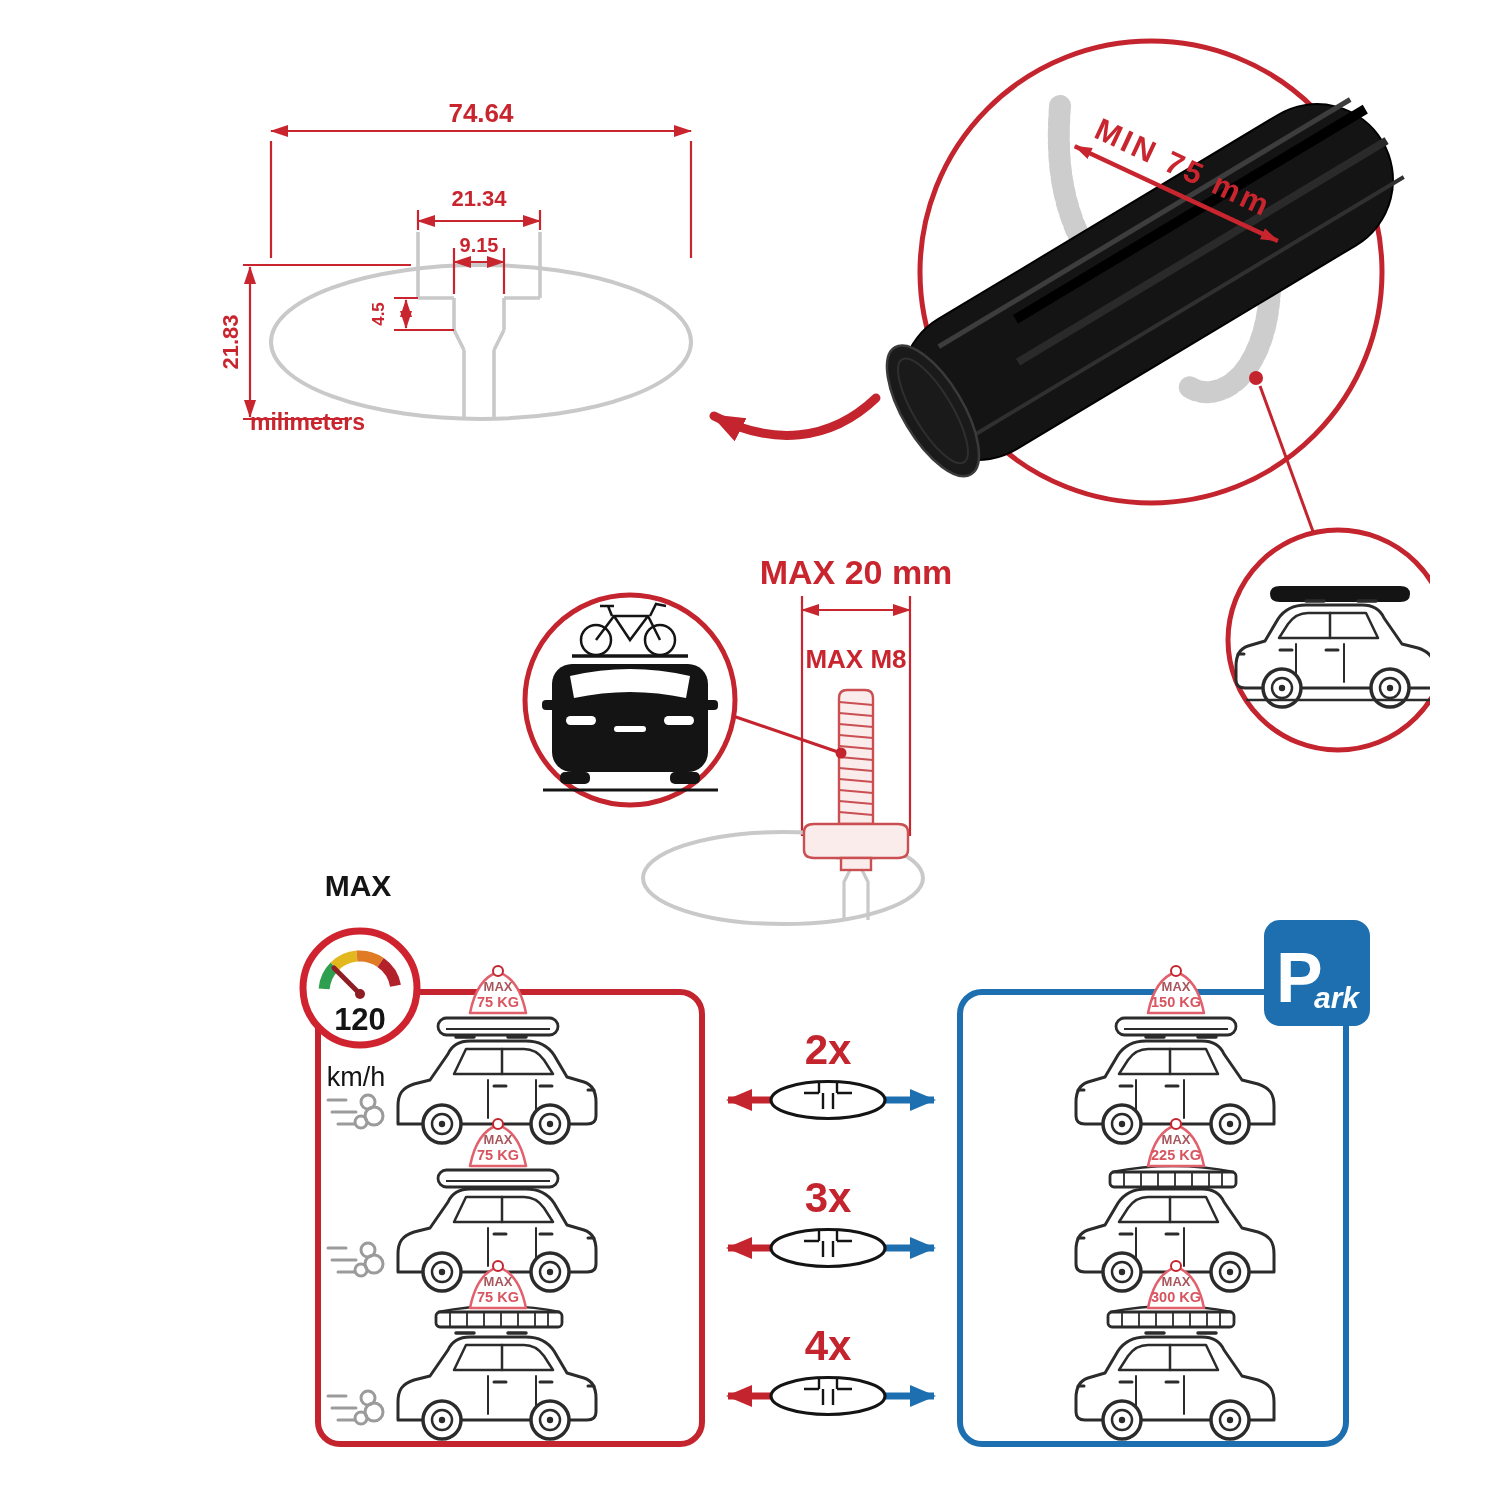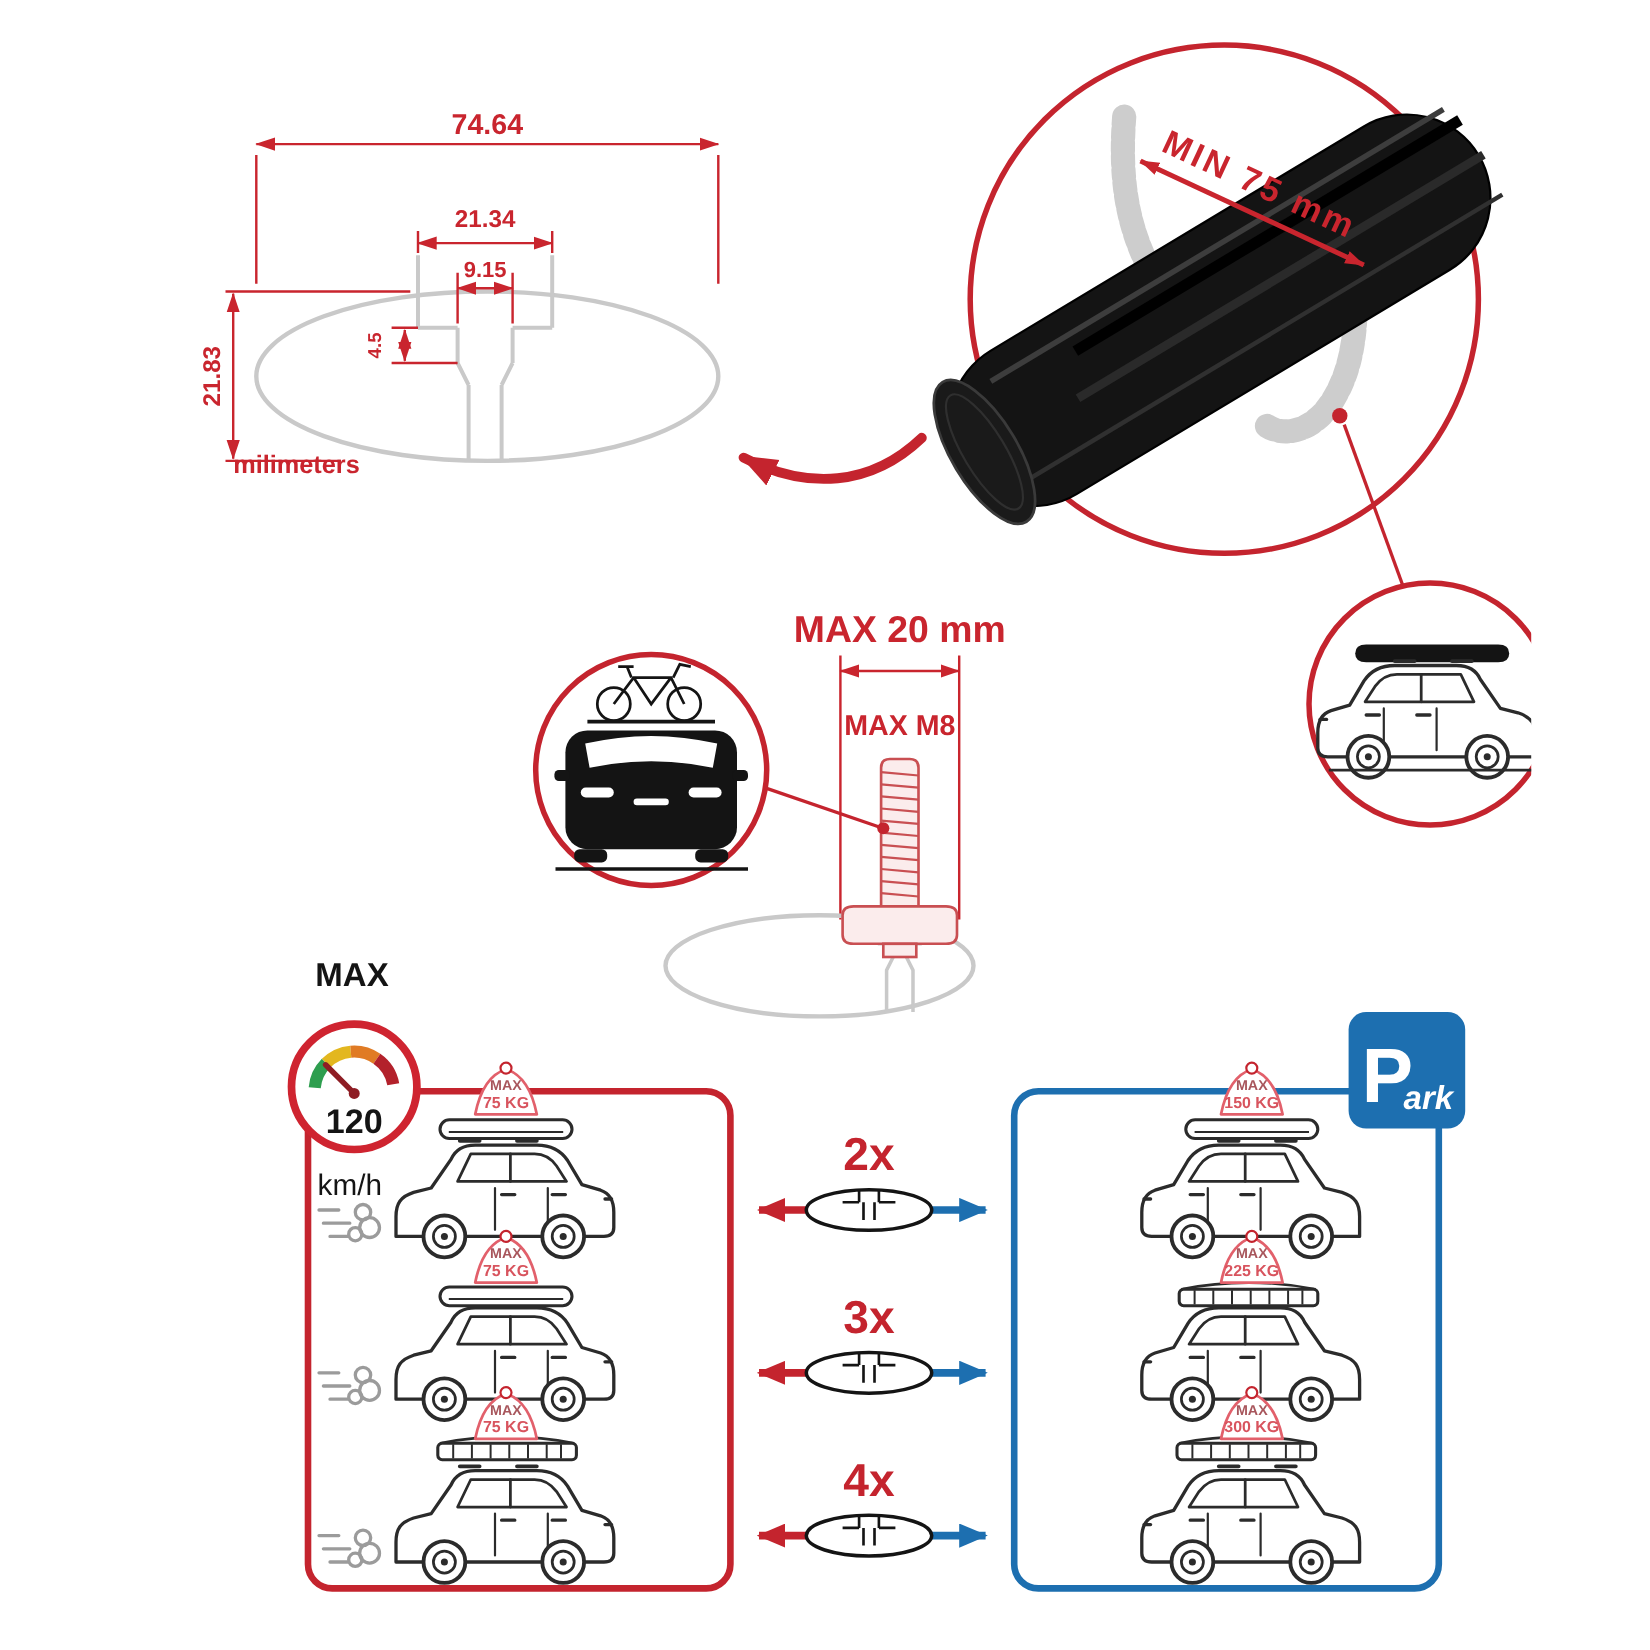--- a/index.html
+++ b/index.html
@@ -1,16 +1,16 @@
 <!DOCTYPE html>
 <html><head>
 <meta charset="utf-8">
 <style>
   html,body{margin:0;padding:0;background:#ffffff;}
-  .canvas{position:relative;width:1392px;height:1500px;background:#fff;overflow:hidden;}
+  .canvas{position:relative;width:1392px;height:1500px;background:#fff;overflow:hidden;margin-left:38px;}
   svg{display:block;}
   text{font-family:"Liberation Sans", sans-serif;}
   .dim{stroke:#c9252e;stroke-width:2.2;fill:none;}
   .dimtxt{fill:#c9252e;font-weight:600;}
   .grayline{stroke:#c9c9c9;fill:none;}
   .flagmax{font-size:13px;font-weight:700;fill:#a8565c;text-anchor:middle;}
   .flagval{font-size:14.5px;font-weight:700;fill:#d8545e;text-anchor:middle;}
   .count{font-size:42px;font-weight:700;fill:#c4242e;text-anchor:middle;}
   .blacktxt{fill:#141414;}
 </style>

